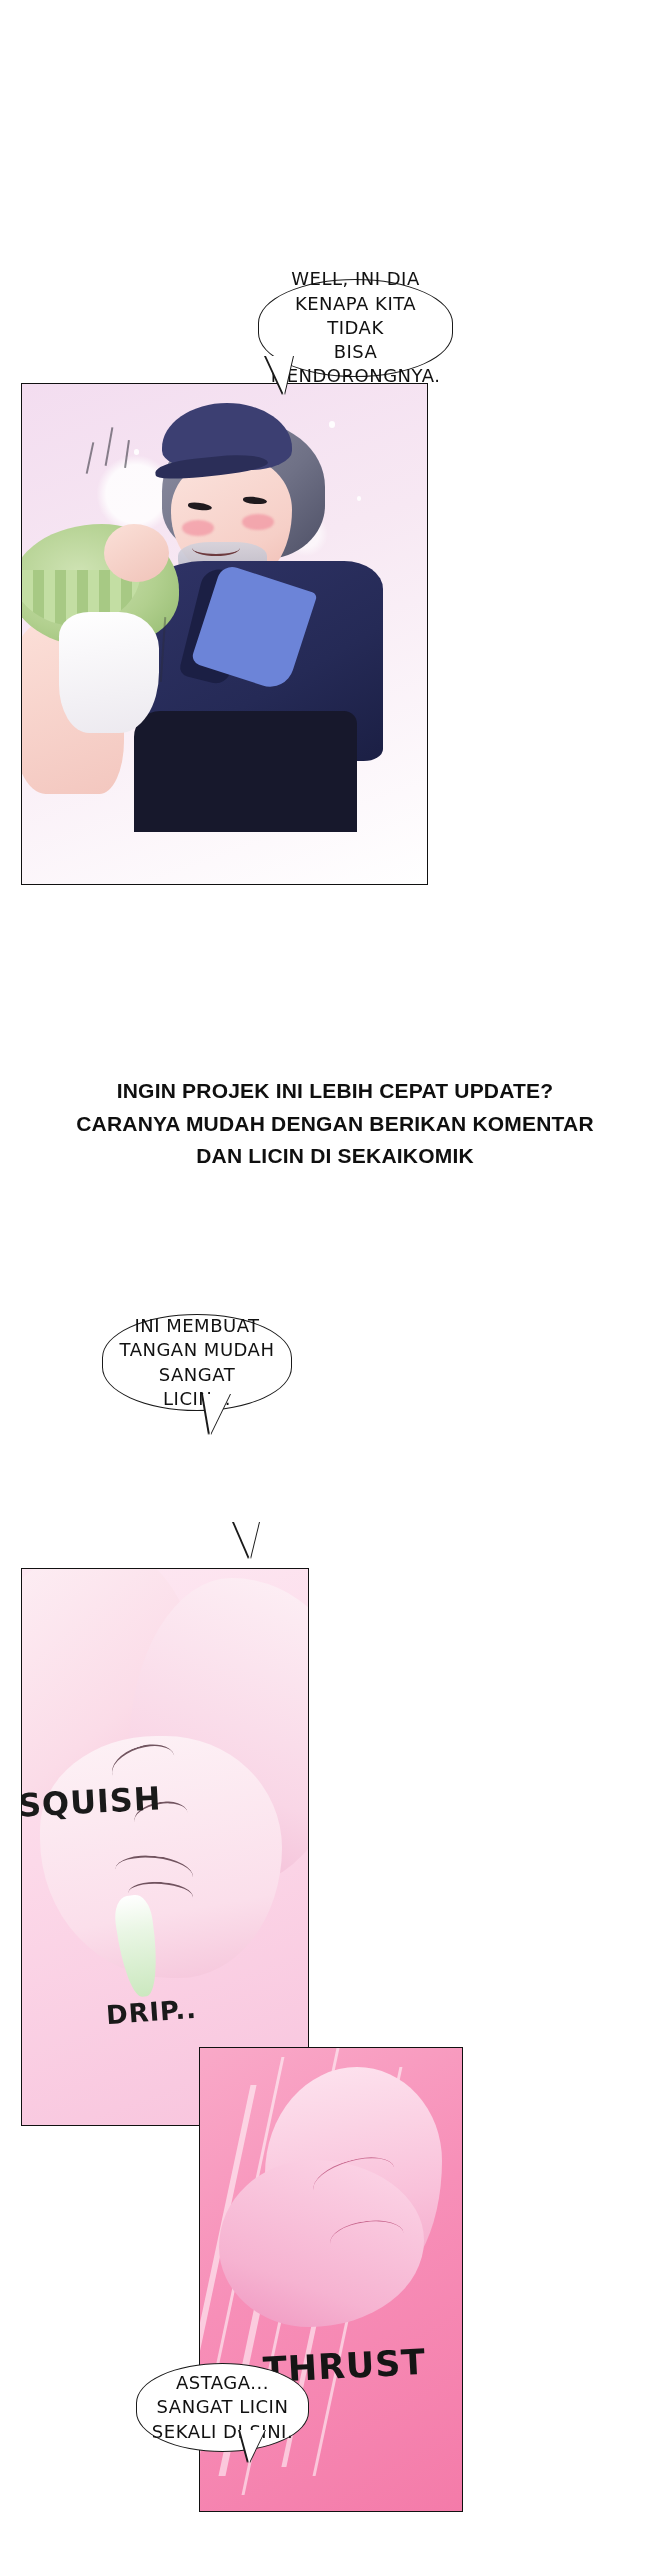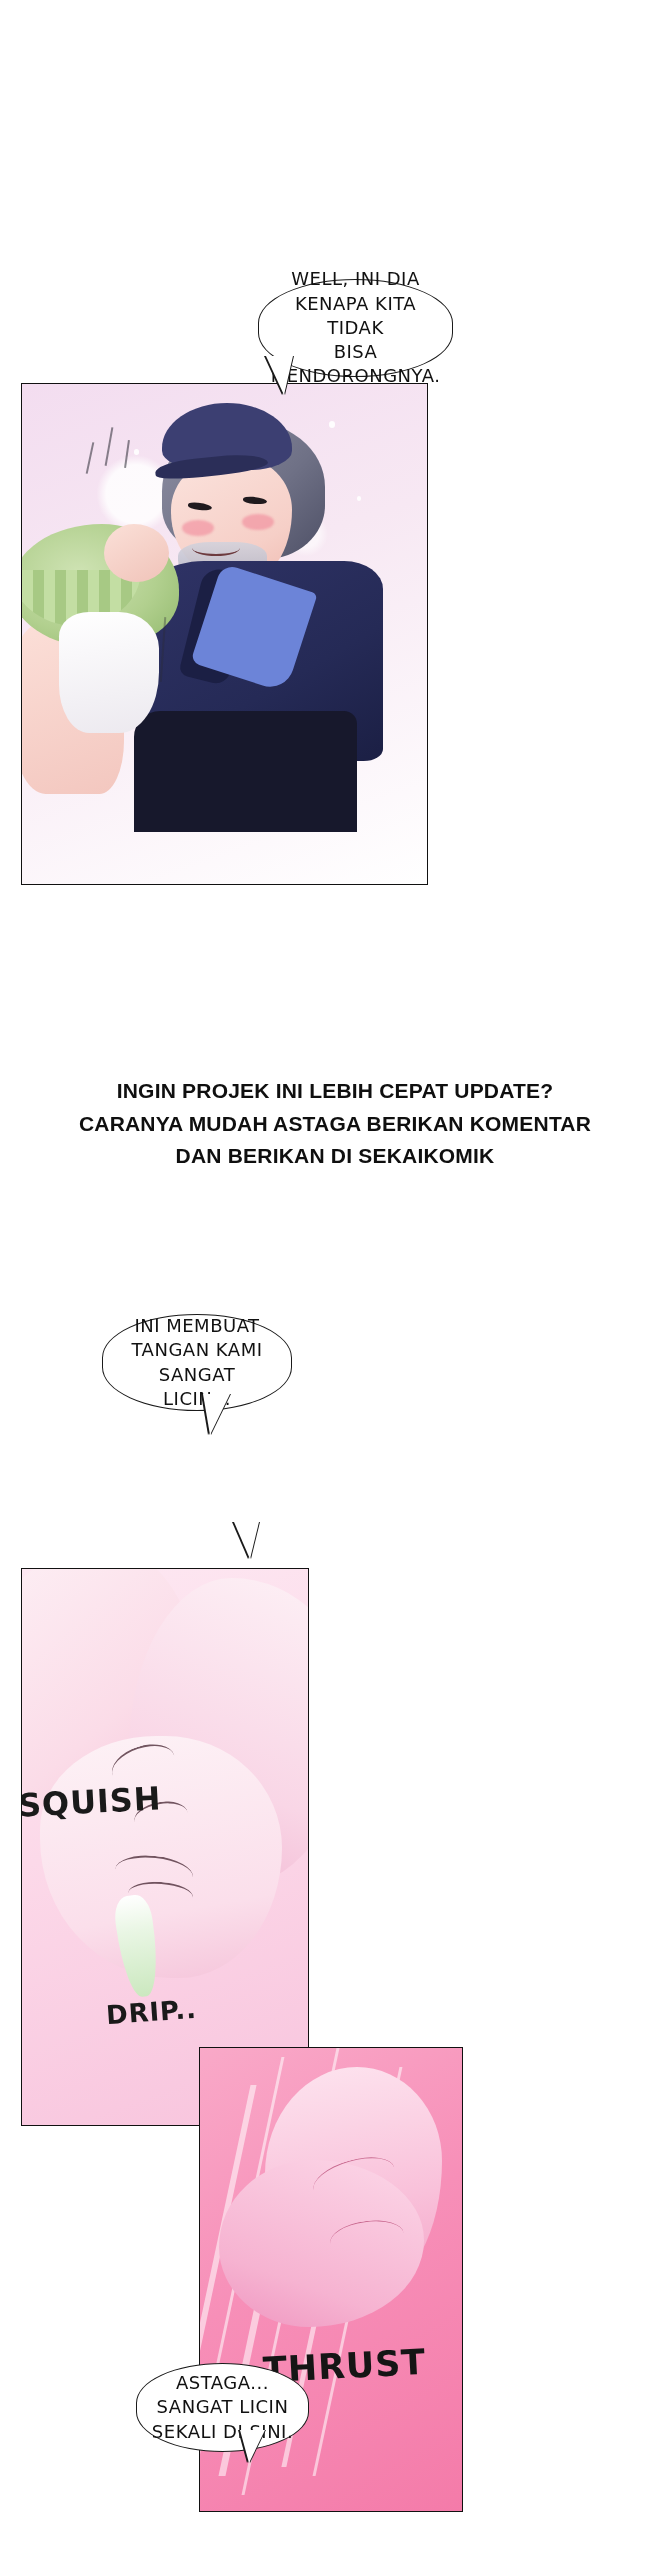--- a/index.html
+++ b/index.html
@@ -343,27 +343,27 @@
     <div class="p1-hand"></div>
 
     <div class="p1-line" style="left:67px; top:58px; width:1.9px; height:32px; transform:rotate(12deg);"></div>
     <div class="p1-line" style="left:86px; top:43px; width:1.9px; height:39px; transform:rotate(10deg);"></div>
     <div class="p1-line" style="left:104px; top:56px; width:1.9px; height:28px; transform:rotate(8deg);"></div>
     <div class="p1-line" style="left:140px; top:233px; width:1.9px; height:65px; transform:rotate(4deg); opacity:.35;"></div>
   </div>
 
   <div class="promo" style="top:1051px;margin-top:24px;">
     <div>INGIN PROJEK INI LEBIH CEPAT UPDATE?</div>
-    <div>CARANYA MUDAH ASTAGA BERIKAN KOMENTAR</div>
-    <div>DAN BERIKAN DI SEKAIKOMIK</div>
+    <div>CARANYA MUDAH DENGAN BERIKAN KOMENTAR</div>
+    <div>DAN LICIN DI SEKAIKOMIK</div>
   </div>
 
   <div class="bubble" style="left:102px; top:1314px; width:190px; height:97px;">
     <div class="txt">INI MEMBUAT
-TANGAN KAMI SANGAT
+TANGAN MUDAH SANGAT
 LICIN...</div>
   </div>
   <div class="tail" style="left:203px; top:1394px; border-left:7.4px solid transparent; border-right:20.5px solid transparent; border-top:41px solid #ffffff; filter: drop-shadow(-1.9px 0.9px 0 #1a1a1a) drop-shadow(1.9px 0.9px 0 #1a1a1a);"></div>
 
   <div class="tail" style="left:234px; top:1522px; border-left:16.7px solid transparent; border-right:9.3px solid transparent; border-top:37px solid #ffffff; filter: drop-shadow(-1.9px 0.9px 0 #1a1a1a) drop-shadow(1.9px 0.9px 0 #1a1a1a);"></div>
 
   <div class="panel" style="left:20.5px; top:1568px; width:288px; height:558px;">
     <div class="p2-bg"></div>
     <div class="p2-thigh-l"></div>
     <div class="p2-thigh-r"></div>

